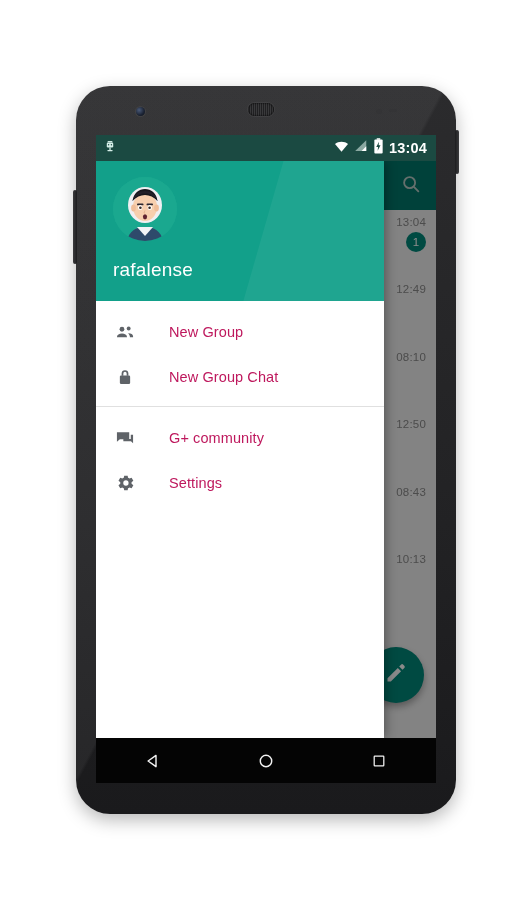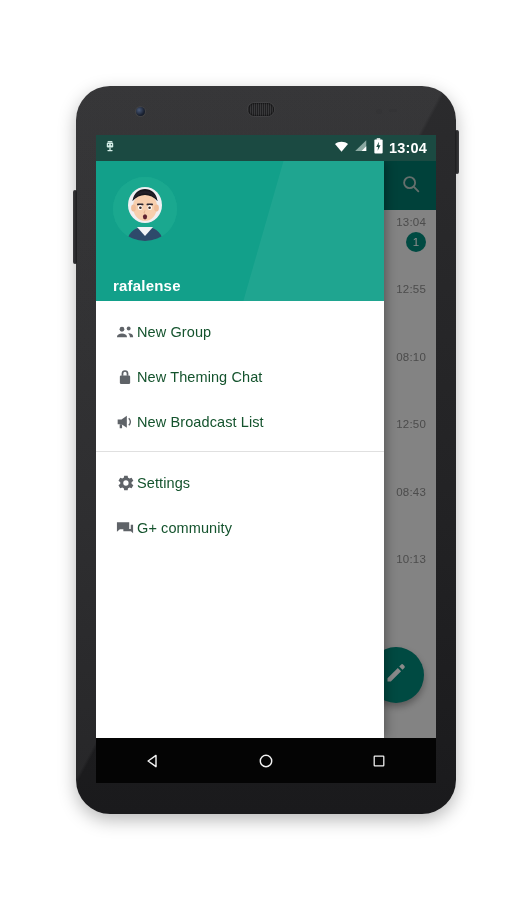--- a/index.html
+++ b/index.html
@@ -181,46 +181,47 @@
     width: 288px; height: 140px;
     background: linear-gradient(106deg, rgba(255,255,255,0.0) 0%, rgba(255,255,255,0.0) 57%, rgba(255,255,255,0.055) 57.3%, rgba(255,255,255,0.055) 100%);
   }
   #avatar {
     position: absolute; left: 17px; top: 16px;
     width: 64px; height: 64px; border-radius: 50%;
     background: #1aa88f;
     overflow: hidden;
   }
   #profile-name {
-    position: absolute; left: 17px; top: 116px;
+    position: absolute; left: 17px; top: 98px;
     color: #ffffff;
-    font-size: 15px;
-    font-weight: bold;
+    font-size: 19px;
+    font-weight: normal;
     letter-spacing: 0.2px;
   }
 
   #menu-list { flex: 1; background: #ffffff; padding-top: 7px; }
   .menu-group { padding: 1px 0 7px 0; }
   .menu-divider {
     height: 1px; background: #e0e0e0; margin: 0 0 7px 0;
   }
   .menu-item {
     display: flex; align-items: center;
     height: 45px;
     padding-left: 17px;
     cursor: pointer;
   }
   .menu-icon {
     width: 24px; height: 24px;
     display: flex; align-items: center; justify-content: center;
     flex: none;
   }
   .menu-label {
+    margin-left: 32px;
     font-size: 14.5px;
-    color: #14532d;
+    color: #be185d;
     letter-spacing: 0.1px;
   }
 
   
   #nav-bar {
     position: absolute;
     left: 20px; top: 652px;
     width: 340px; height: 45px;
     background: #040404;
     display: flex; align-items: center; justify-content: space-around;
@@ -255,21 +256,21 @@
           </svg>
         </span>
       </div>
 
       <div id="chat-list">
         <div class="chat-row" style="top:6px;">
           <span class="chat-time">13:04</span>
           <span class="unread-badge">1</span>
         </div>
         <div class="chat-row" style="top:73px;">
-          <span class="chat-time">12:55</span>
+          <span class="chat-time">12:49</span>
         </div>
         <div class="chat-row" style="top:141px;">
           <span class="chat-time">08:10</span>
         </div>
         <div class="chat-row" style="top:208px;">
           <span class="chat-time">12:50</span>
         </div>
         <div class="chat-row" style="top:276px;">
           <span class="chat-time">08:43</span>
         </div>
@@ -347,59 +348,49 @@
             <span class="menu-label">New Group</span>
           </div>
 
           <div class="menu-item">
             <span class="menu-icon">
               <svg width="22" height="22" viewBox="0 0 24 24" fill="#5f6368">
                 <path d="M8.3 10.5V8.2a3.7 3.7 0 0 1 7.4 0v2.3h-1.9V8.2a1.8 1.8 0 0 0-3.6 0v2.3z"></path>
                 <rect x="6.4" y="10.3" width="11.2" height="9.4" rx="1.3"></rect>
               </svg>
             </span>
-            <span class="menu-label">New Theming Chat</span>
+            <span class="menu-label">New Group Chat</span>
           </div>
+
+        </div>
+
+        <div class="menu-divider"></div>
+
+        <div class="menu-group">
+
+
 
           <div class="menu-item">
             <span class="menu-icon">
               <svg width="22" height="22" viewBox="0 0 24 24" fill="#5f6368">
-                <path d="M4 9.2h4.2L14 5.1v13.2L8.2 14.4H4z"></path>
-                <path d="M6.2 14.4h2.6v4.4H6.2z"></path>
-                <path d="M16.6 7.4c1.3 1.2 2 2.8 2 4.4s-0.7 3.2-2 4.4l-1-1.1c1-0.9 1.5-2 1.5-3.3s-0.5-2.4-1.5-3.3z"></path>
+                <path d="M3.2 5.6h13.4v7.8H6.4L3.2 16.1z"></path>
+                <path d="M18.3 8.4h2.5v9.2l-2.3-2.1h-8.3V13h8.1z"></path>
               </svg>
             </span>
-            <span class="menu-label">New Broadcast List</span>
+            <span class="menu-label">G+ community</span>
           </div>
-        </div>
-
-        <div class="menu-divider"></div>
-
-        <div class="menu-group">
-
-
 
           <div class="menu-item">
             <span class="menu-icon">
               <svg width="22" height="22" viewBox="0 0 24 24" fill="#5f6368">
                 <path d="M19.1 12.9c0-0.3 0.1-0.6 0.1-0.9s0-0.6-0.1-0.9l2-1.5-1.9-3.3-2.3 0.9c-0.5-0.4-1-0.7-1.6-0.9L14.9 4H11.1l-0.4 2.3c-0.6 0.2-1.1 0.5-1.6 0.9L6.8 6.3 4.9 9.6l2 1.5C6.8 11.4 6.8 11.7 6.8 12s0 0.6 0.1 0.9l-2 1.5 1.9 3.3 2.3-0.9c0.5 0.4 1 0.7 1.6 0.9L11.1 20h3.8l0.4-2.3c0.6-0.2 1.1-0.5 1.6-0.9l2.3 0.9 1.9-3.3z"></path>
                 <circle cx="13" cy="12" r="2.9" fill="#ffffff"></circle>
               </svg>
             </span>
             <span class="menu-label">Settings</span>
-          </div>
-
-          <div class="menu-item">
-            <span class="menu-icon">
-              <svg width="22" height="22" viewBox="0 0 24 24" fill="#5f6368">
-                <path d="M3.2 5.6h13.4v7.8H6.4L3.2 16.1z"></path>
-                <path d="M18.3 8.4h2.5v9.2l-2.3-2.1h-8.3V13h8.1z"></path>
-              </svg>
-            </span>
-            <span class="menu-label">G+ community</span>
           </div>
         </div>
       </div>
     </div>
 
     <div id="status-bar">
       <div id="status-left">
         <span>
           <svg width="14" height="14" viewBox="0 0 24 24" fill="#d6efe9">
             <path d="M8 3.5h8v2.2H8z"></path>

